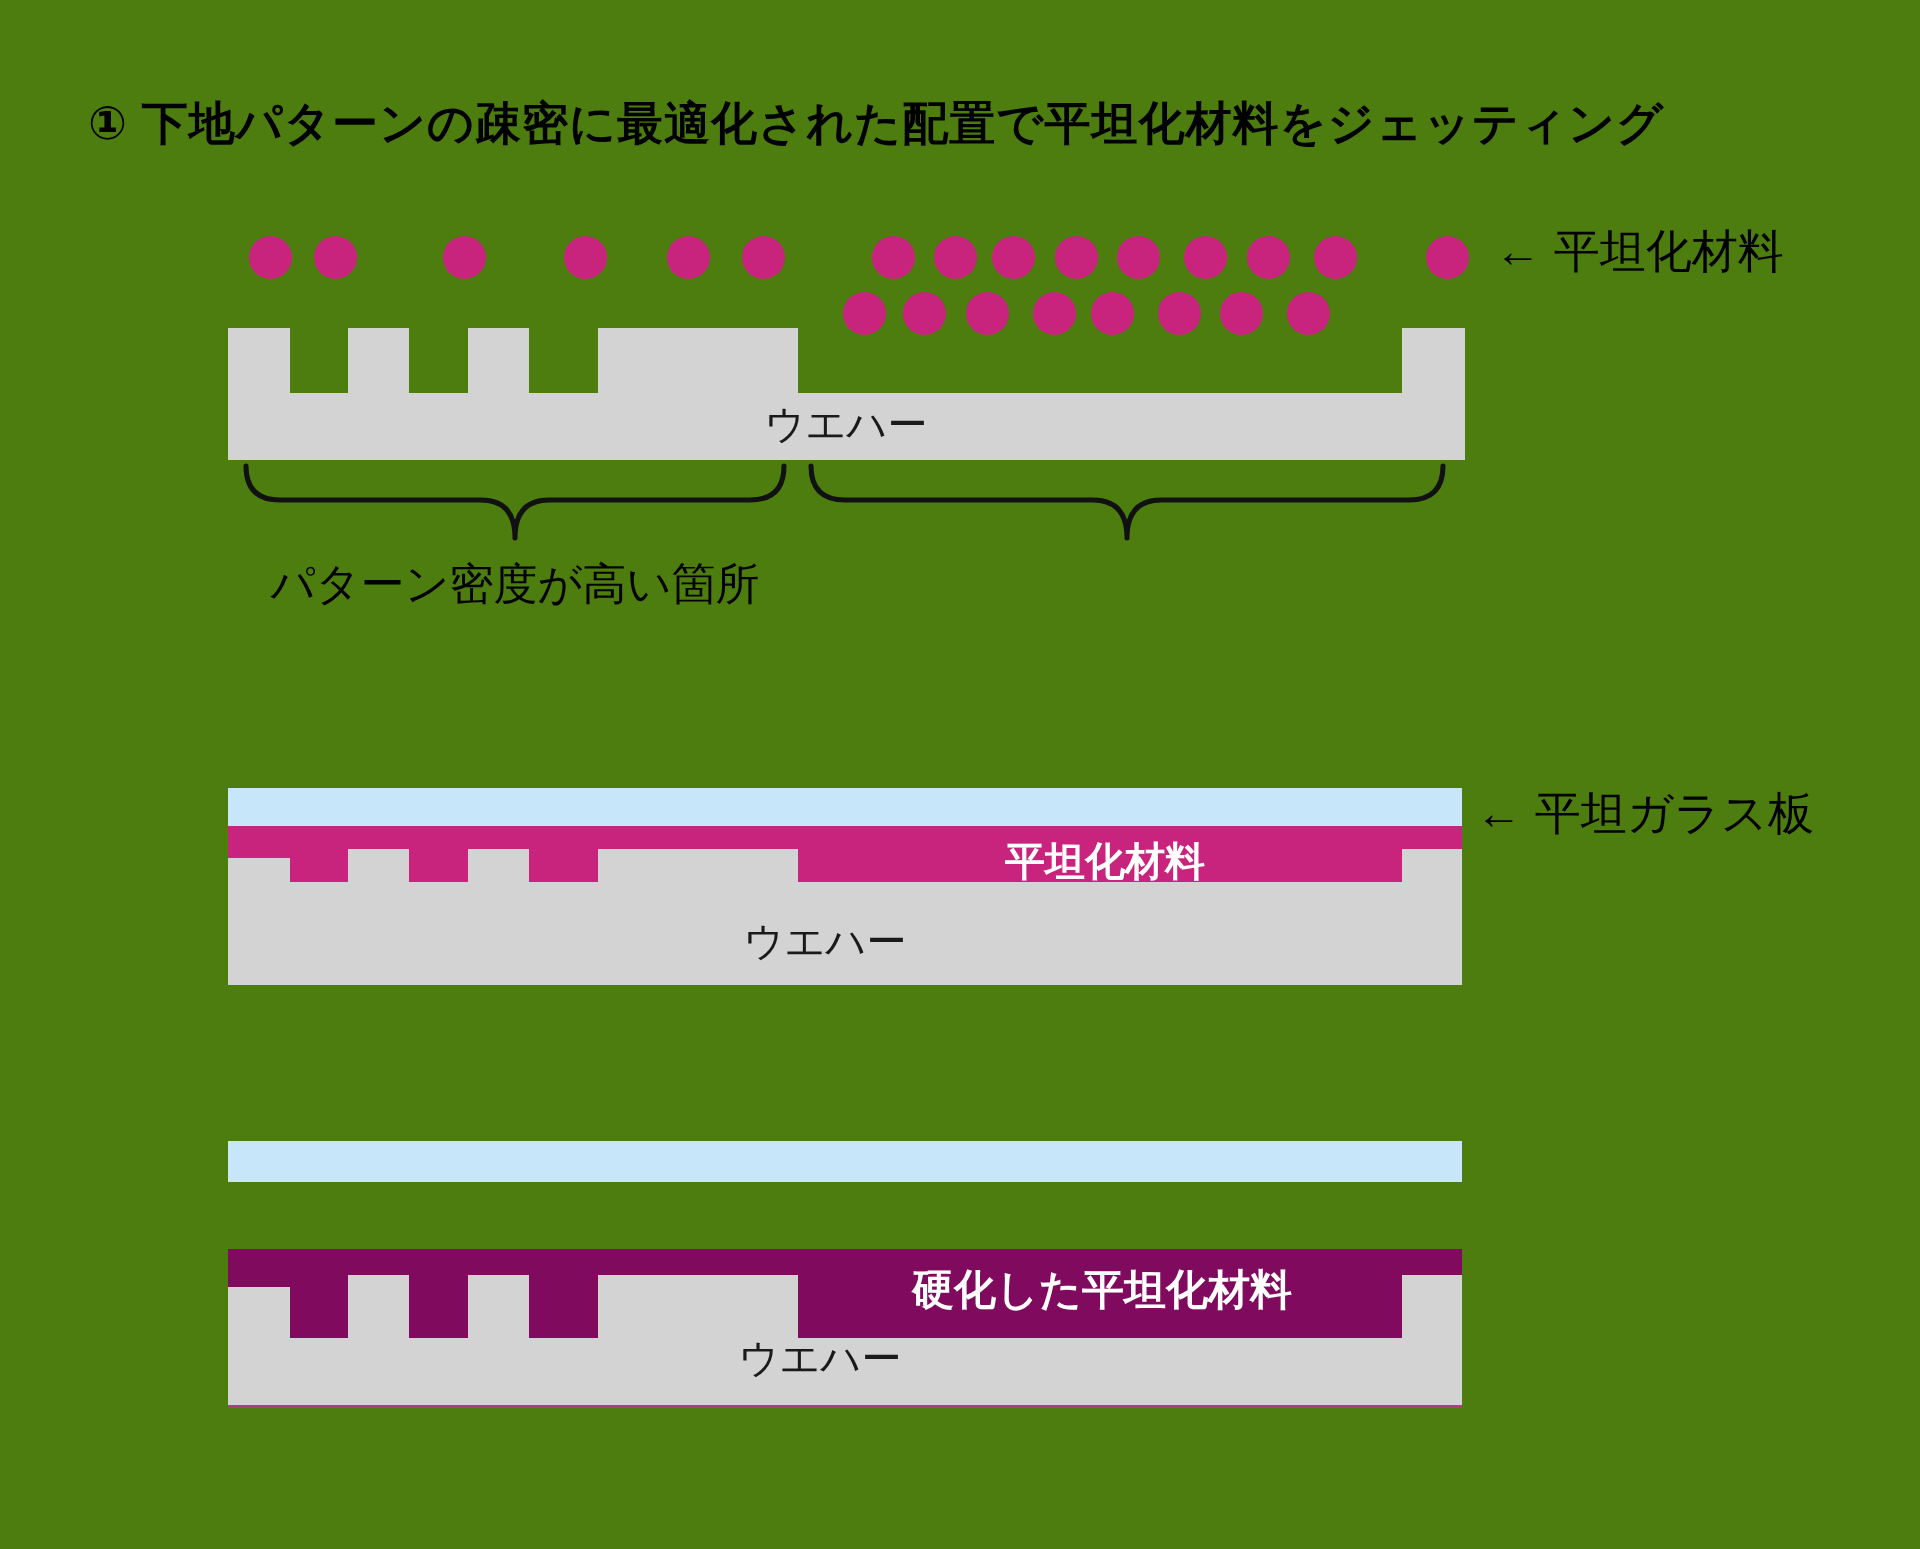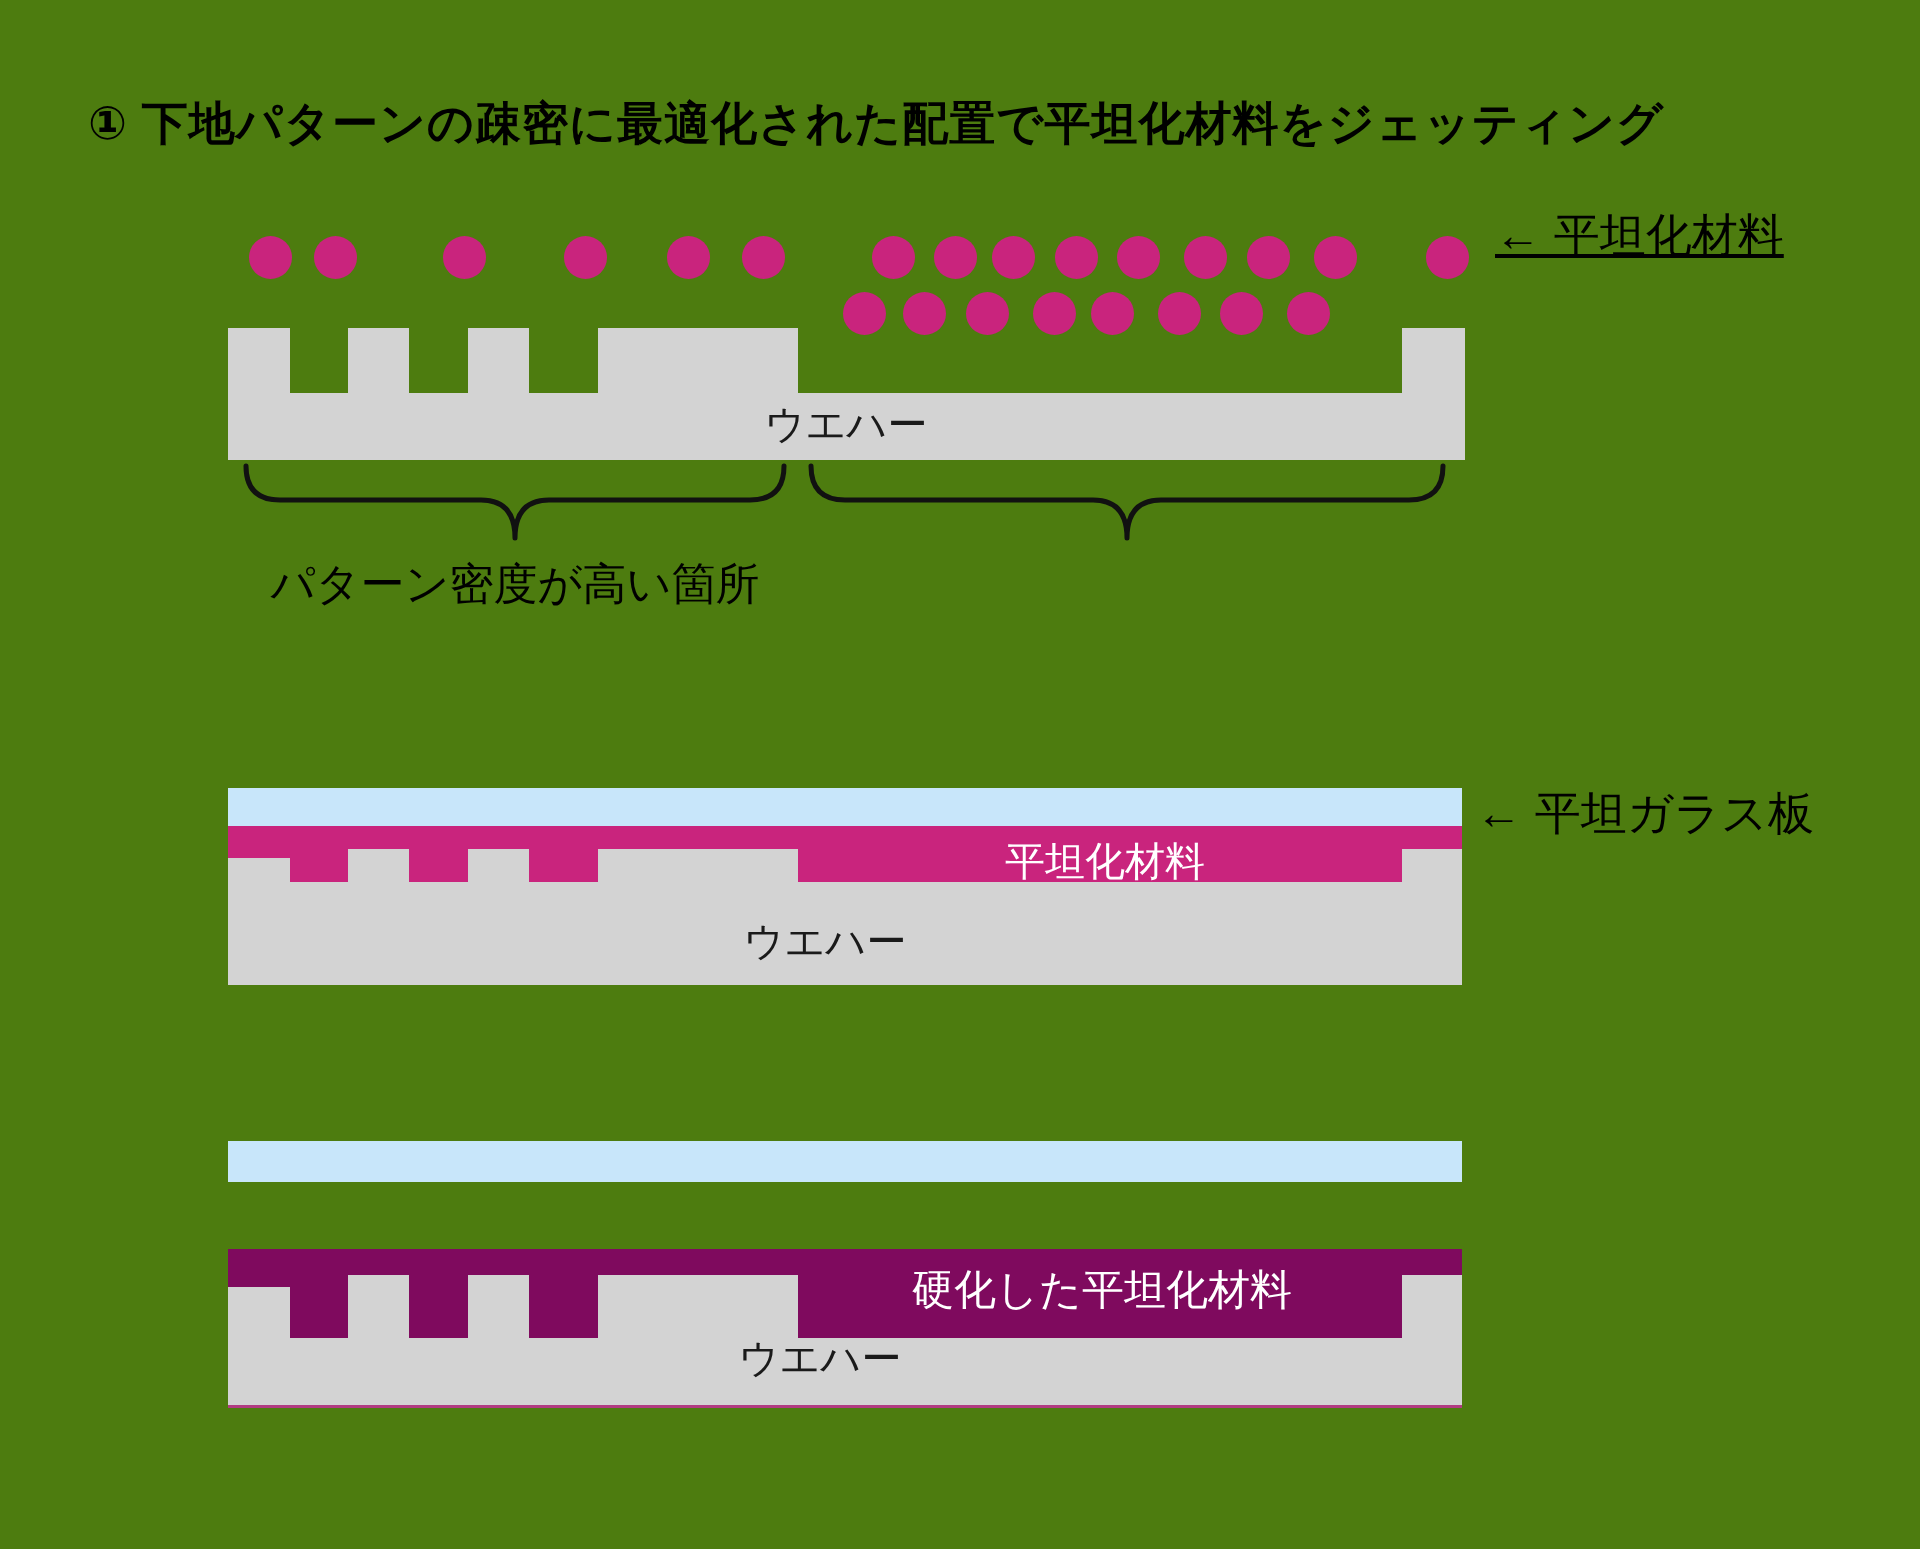--- a/index.html
+++ b/index.html
@@ -3,21 +3,21 @@
 <meta charset="utf-8">
 <style>
   html,body{margin:0;padding:0;background:#fff;}
   .page{position:relative;width:1920px;height:1549px;background:#4d7c0f;overflow:hidden;
         font-family:"Liberation Sans","DejaVu Sans",sans-serif;color:#000;}
   .abs{position:absolute;}
   .step-title{position:absolute;left:88px;font-size:46px;font-weight:bold;letter-spacing:1px;white-space:nowrap;}
   .annotation{position:absolute;font-size:46px;white-space:nowrap;transform:translateY(-50%);}
   .center-label{position:absolute;transform:translate(-50%,-50%);white-space:nowrap;}
   .wafer-label{font-size:40px;color:#1a1a1a;}
-  .layer-label-white{color:#fff;}
+  .layer-label-white{color:#fff;font-weight:bold;}
   .bracket-label{font-size:44px;}
   .droplet{position:absolute;border-radius:50%;background:var(--magenta);}
   svg{display:block;}
 </style>
 </head>
 <body>
 
 <div class="page">
 
   <div class="step-title" style="top:93px;">① 下地パターンの疎密に最適化された配置で平坦化材料をジェッティング</div>
@@ -41,21 +41,21 @@
       <div class="droplet" style="left: 842.5px; top: 291.5px; width: 43px; height: 43px;"></div>
       <div class="droplet" style="left: 902.5px; top: 291.5px; width: 43px; height: 43px;"></div>
       <div class="droplet" style="left: 965.5px; top: 291.5px; width: 43px; height: 43px;"></div>
       <div class="droplet" style="left: 1032.5px; top: 291.5px; width: 43px; height: 43px;"></div>
       <div class="droplet" style="left: 1090.5px; top: 291.5px; width: 43px; height: 43px;"></div>
       <div class="droplet" style="left: 1157.5px; top: 291.5px; width: 43px; height: 43px;"></div>
       <div class="droplet" style="left: 1219.5px; top: 291.5px; width: 43px; height: 43px;"></div>
       <div class="droplet" style="left: 1286.5px; top: 291.5px; width: 43px; height: 43px;"></div>
     </div>
 
-  <div class="annotation" style="left:1495px;top:236px;text-decoration:underline;">← 平坦化材料</div>
+  <div class="annotation" style="left:1495px;top:252px;">← 平坦化材料</div>
 
   <svg class="abs" style="left:228px;top:328px;" width="1237" height="132" viewBox="0 0 1237 132">
     <path style="fill:var(--wafer);" d="M0,0 H62 V65 H120 V0 H181 V65 H240 V0 H301 V65 H370 V0 H570 V65 H1174 V0 H1237 V132 H0 Z"></path>
   </svg>
 
   <div class="center-label wafer-label" style="left:846px;top:424px;">ウエハー</div>
 
   <svg class="abs" style="left:228px;top:462px;" width="1237" height="90" viewBox="0 0 1237 90">
     <path style="fill:none;stroke:var(--bracket);stroke-width:5;stroke-linecap:round;stroke-linejoin:round;" d="M18,4 Q18,38 52,38 H253 Q287,38 287,76 Q287,38 321,38 H522 Q556,38 556,4"></path>
     <path style="fill:none;stroke:var(--bracket);stroke-width:5;stroke-linecap:round;stroke-linejoin:round;" d="M583,4 Q583,38 617,38 H865 Q899,38 899,76 Q899,38 933,38 H1181 Q1215,38 1215,4"></path>

